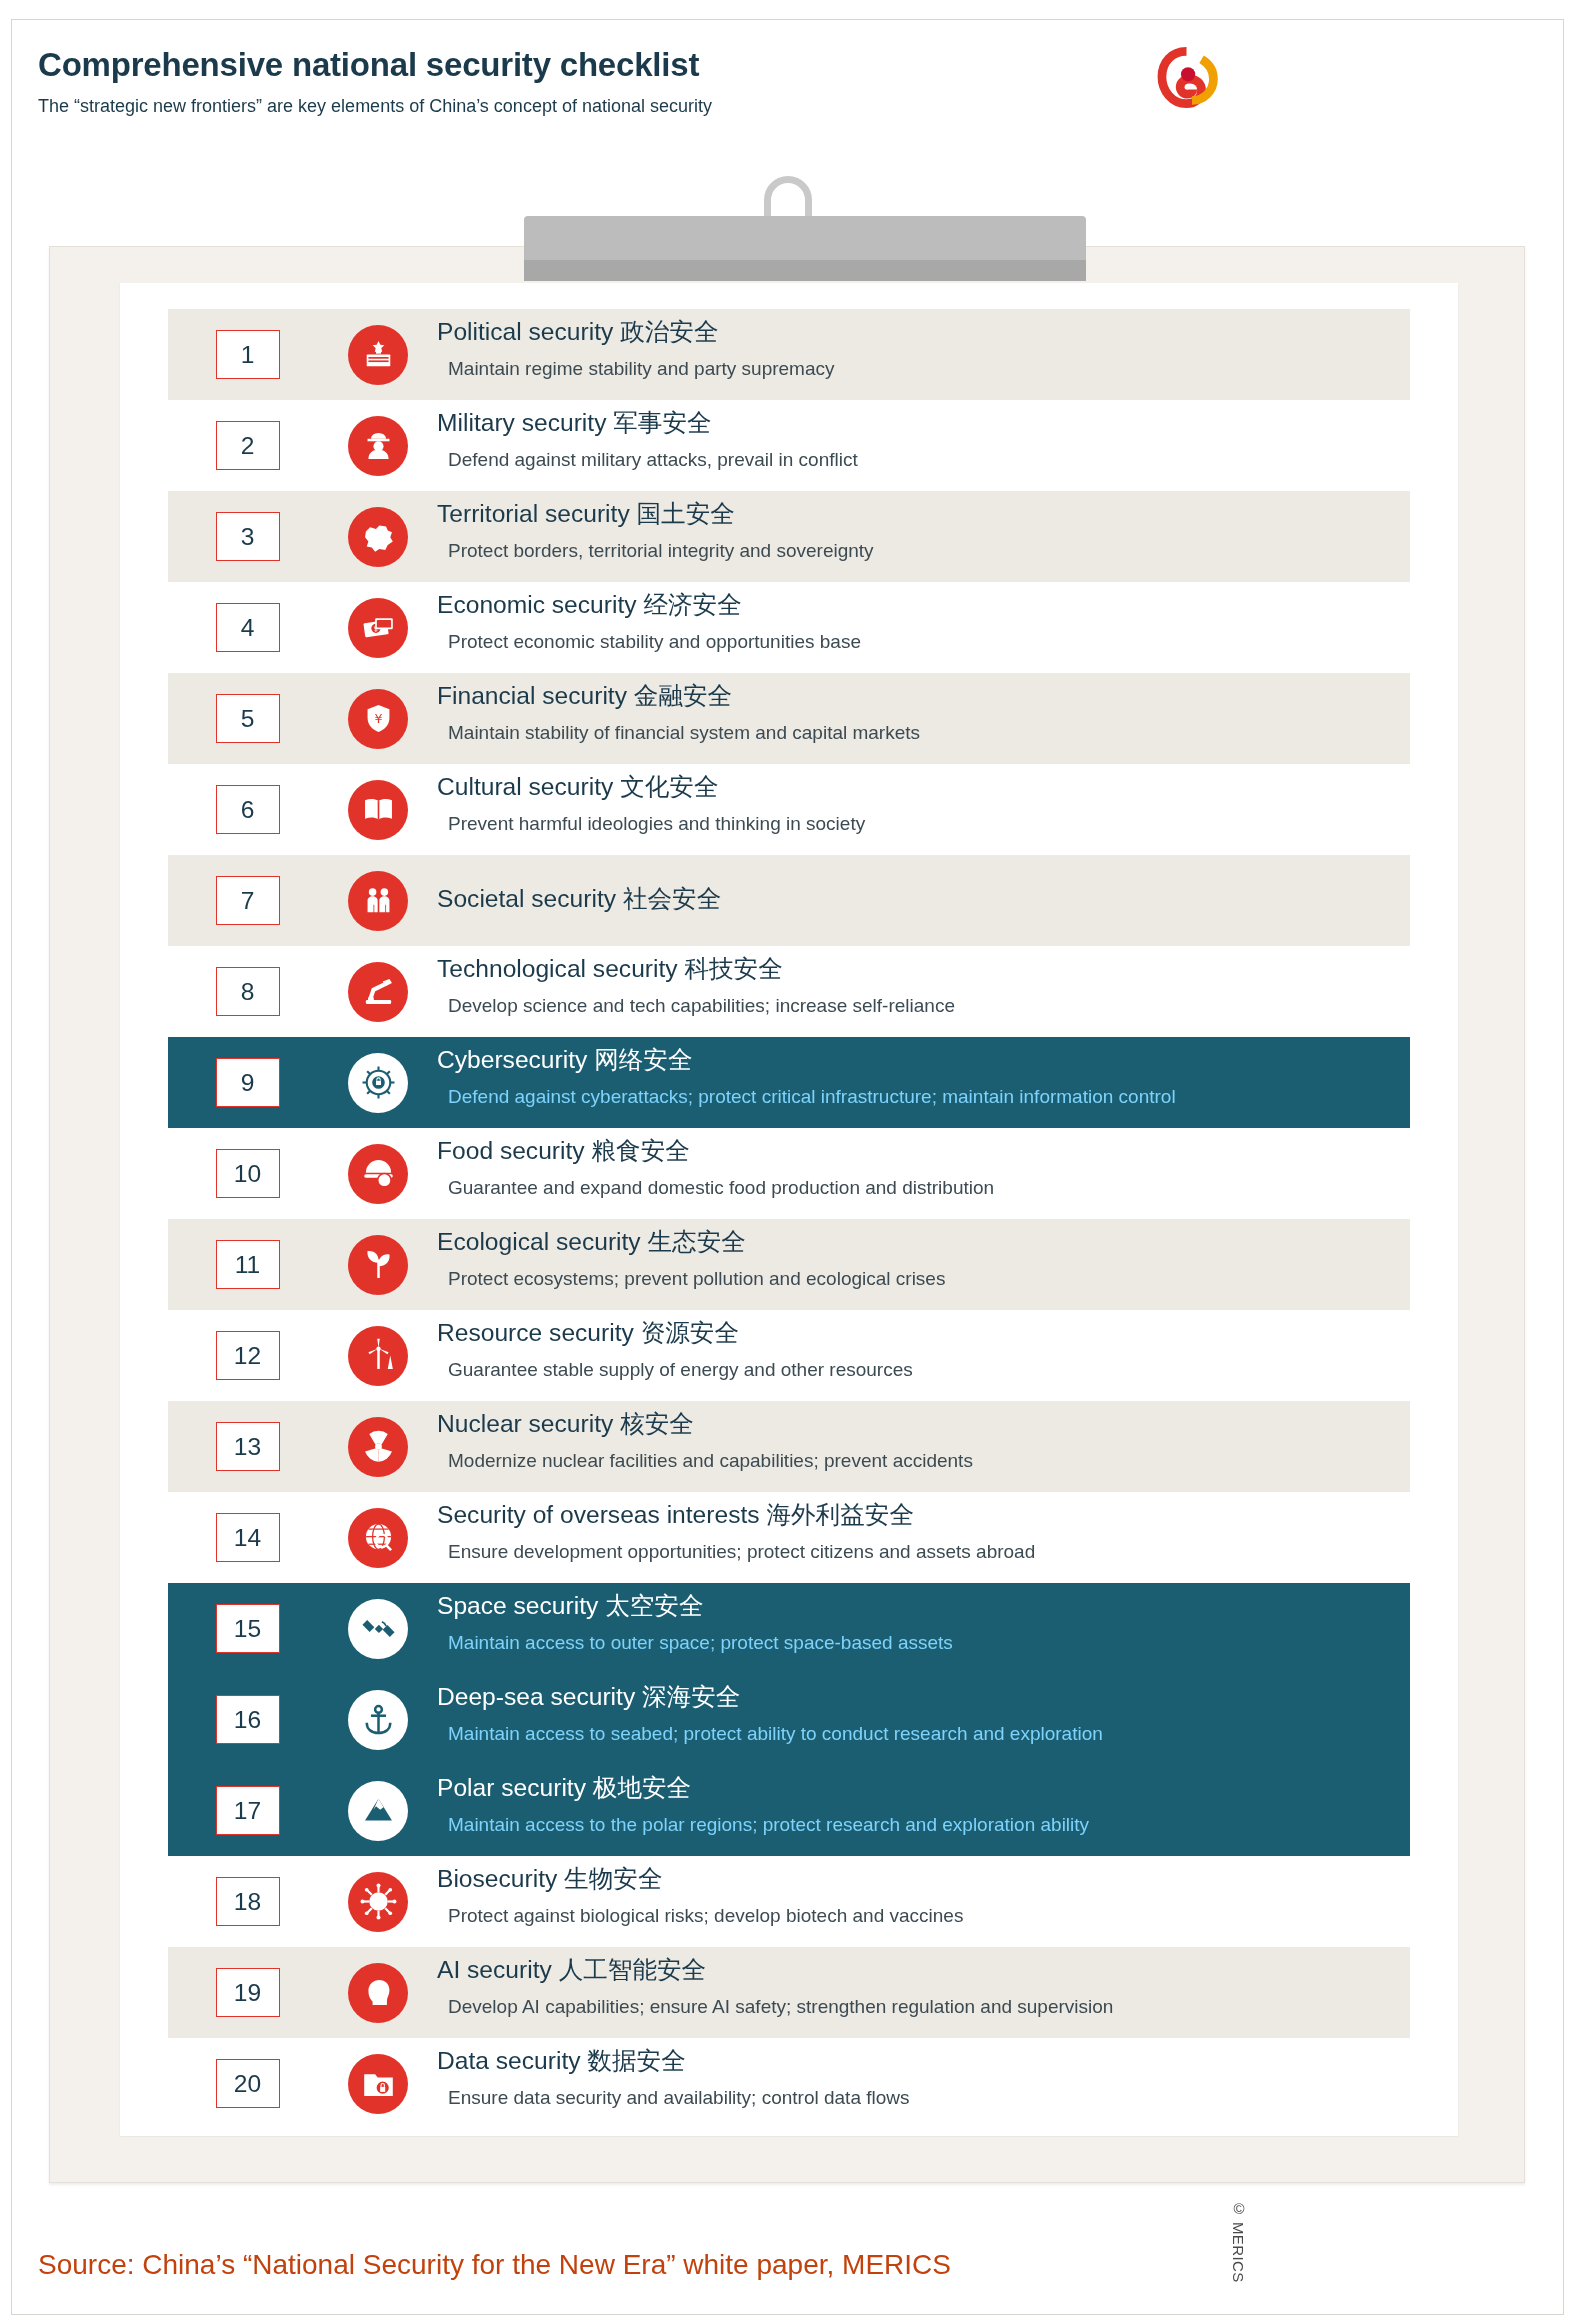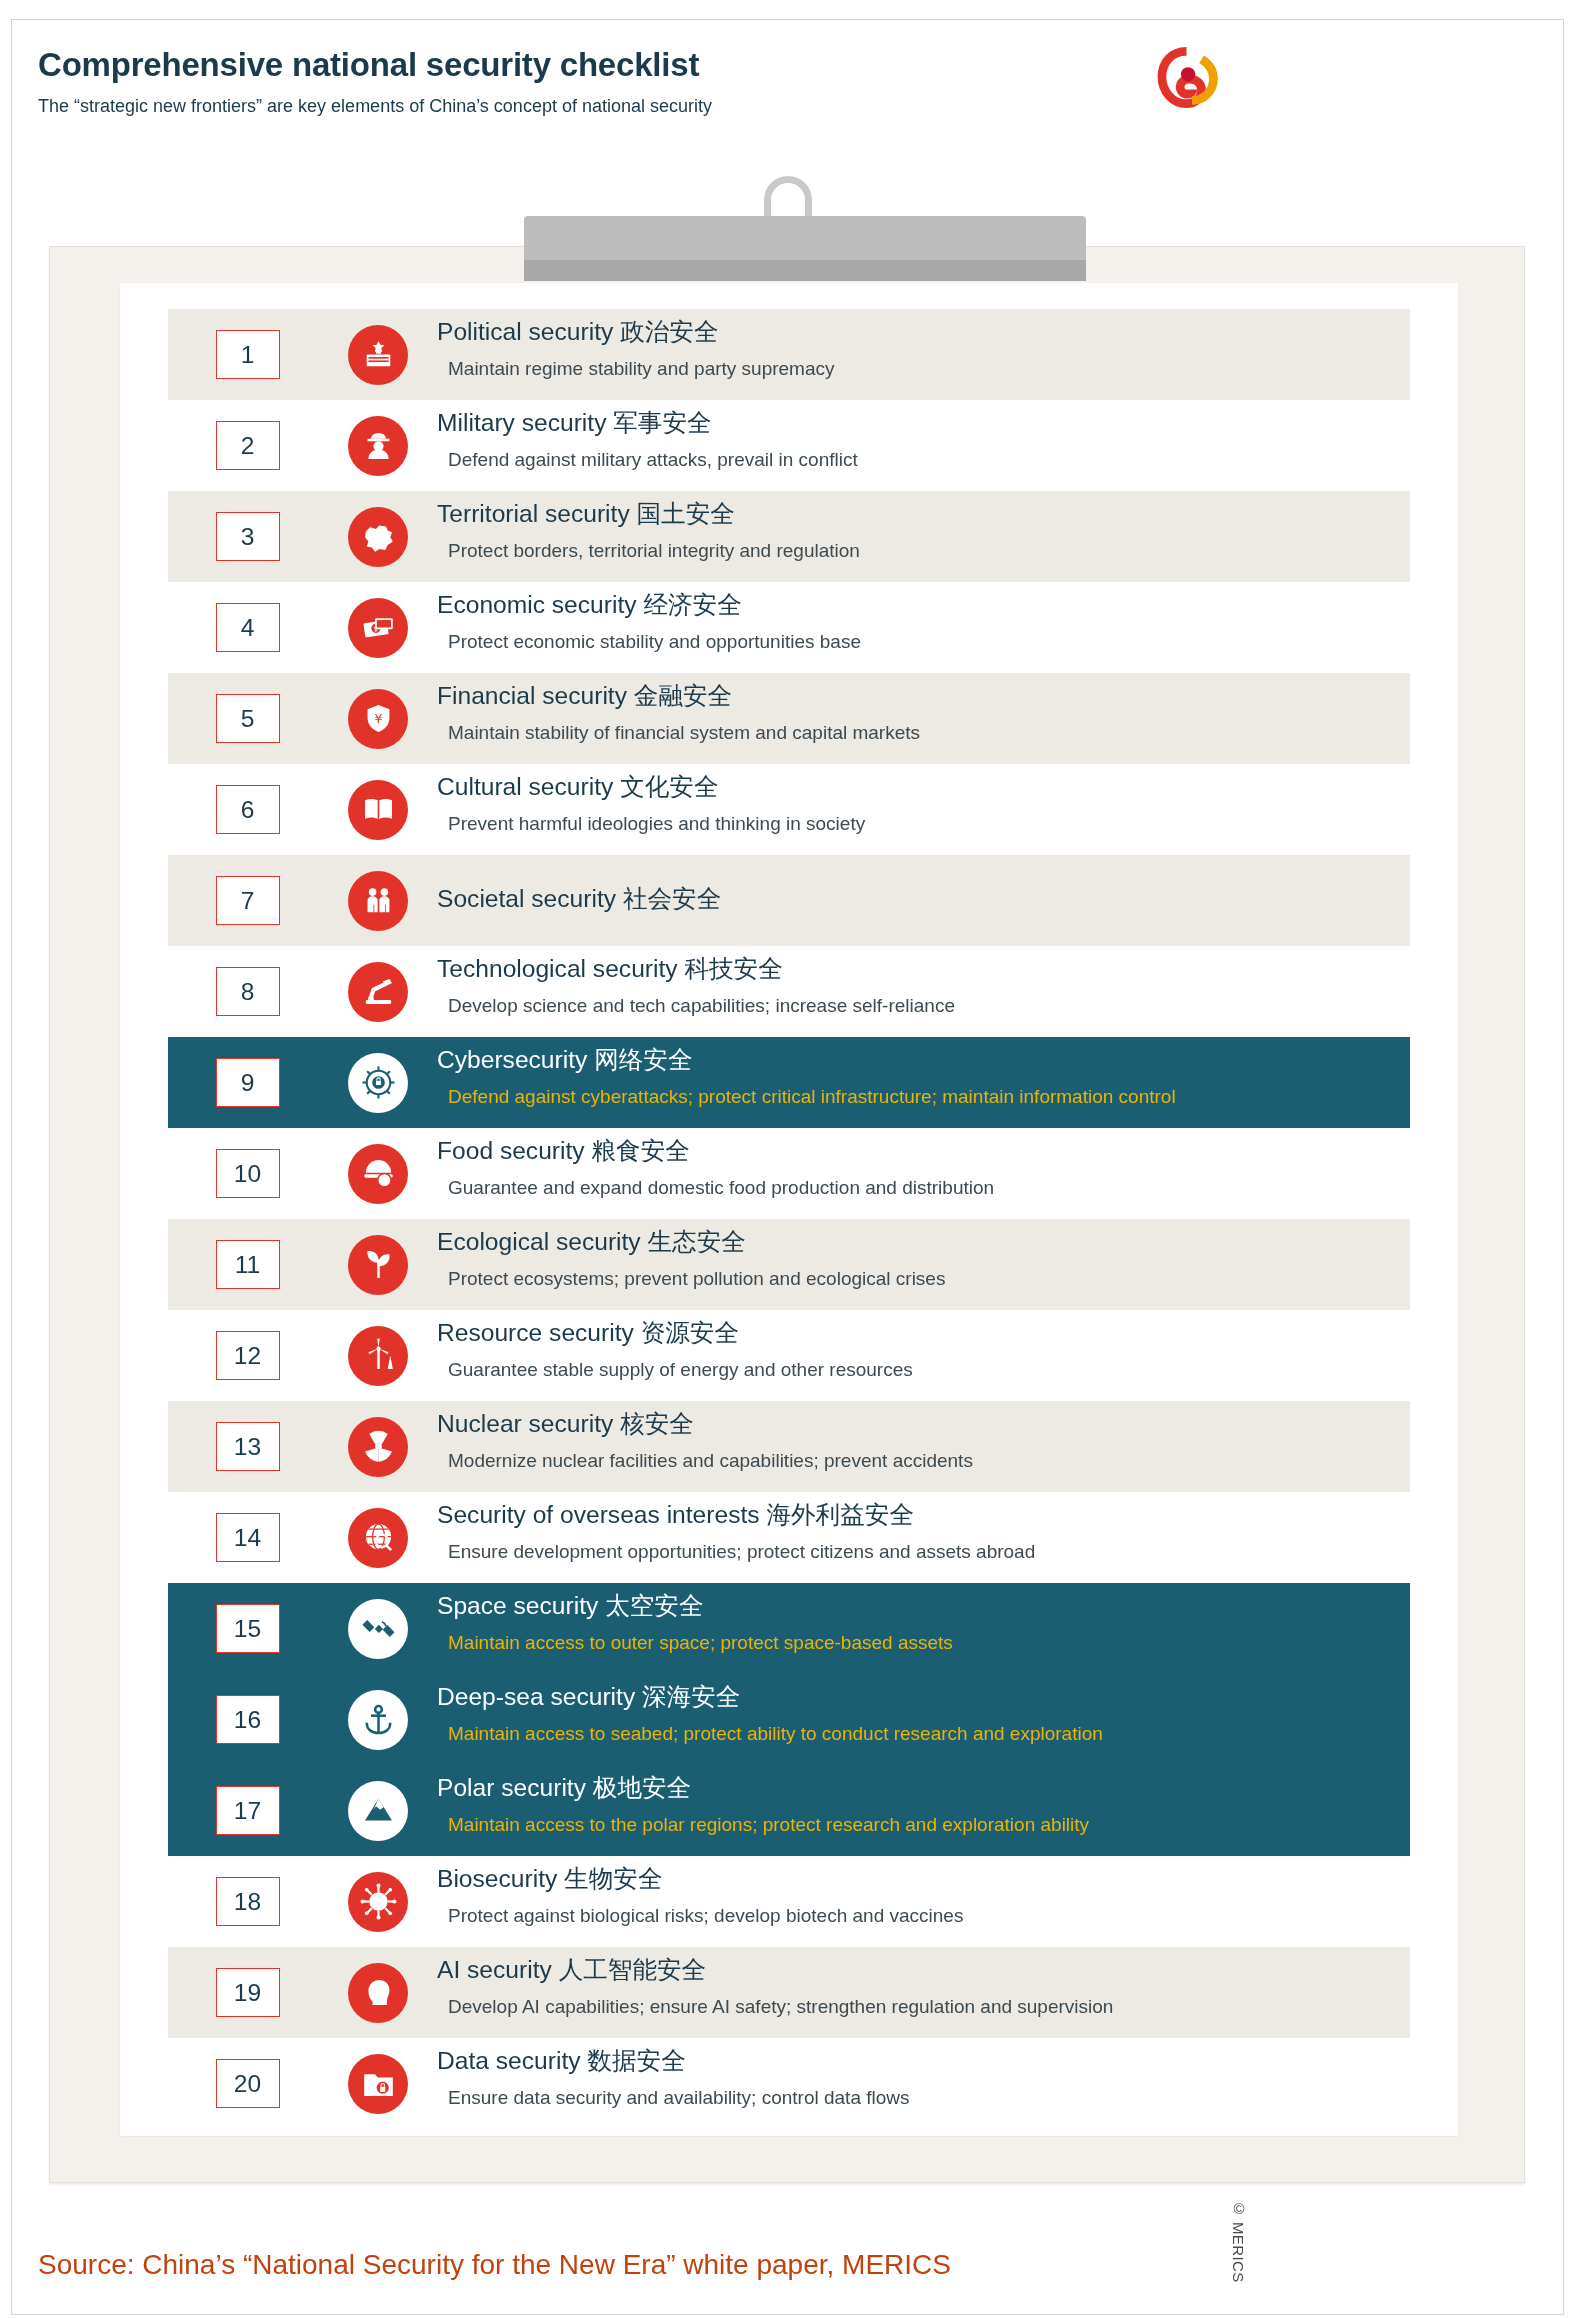--- a/index.html
+++ b/index.html
@@ -184,21 +184,21 @@
     line-height: 1.15;
     margin: 0 0 3.2px 0;
   }
   .row-desc {
     font-size: 19px;
     color: #3c4a52;
     line-height: 1.15;
     margin: 11px;
   }
   .row.teal .row-title { color: #ffffff; }
-  .row.teal .row-desc { color: #eab308; }
+  .row.teal .row-desc { color: #7dd3fc; }
 
   
   .source {
     position: absolute;
     left: 38px;
     bottom: 46px;
     font-size: 28px;
     color: #c2410c;
   }
   .copyright {
@@ -284,21 +284,21 @@
             </div>
             <div class="icon-cell">
               <div class="icon-circle">
                 <svg width="37" height="37" viewBox="0 0 44 44">
                   <path d="M7 16 l5-5 7 2 4-4 8 1 2 5 5 2-2 6 3 5-6 4-3 6-7-1-5 3-4-5-6-1 2-6-4-5z" fill="currentColor"></path>
                 </svg>
               </div>
             </div>
             <div class="text-cell">
               <div class="row-title">Territorial security 国土安全</div>
-              <div class="row-desc">Protect borders, territorial integrity and regulation</div>
+              <div class="row-desc">Protect borders, territorial integrity and sovereignty</div>
             </div>
           </div>
           <div class="row plain">
             <div class="num-cell">
               <div class="num-box">4</div>
             </div>
             <div class="icon-cell">
               <div class="icon-circle">
                 <svg width="37" height="37" viewBox="0 0 44 44">
                   <rect x="5" y="15" width="28" height="17" rx="1.5" transform="rotate(-8 19 23)" fill="currentColor"></rect>

